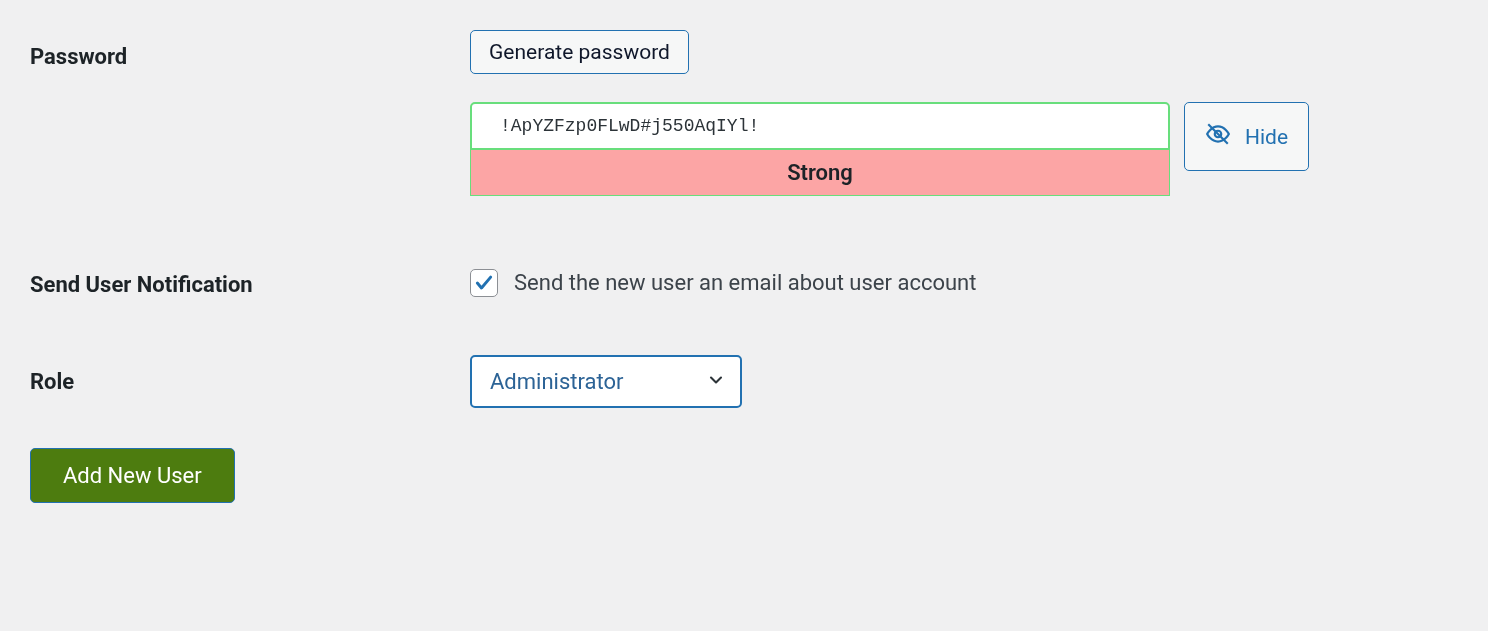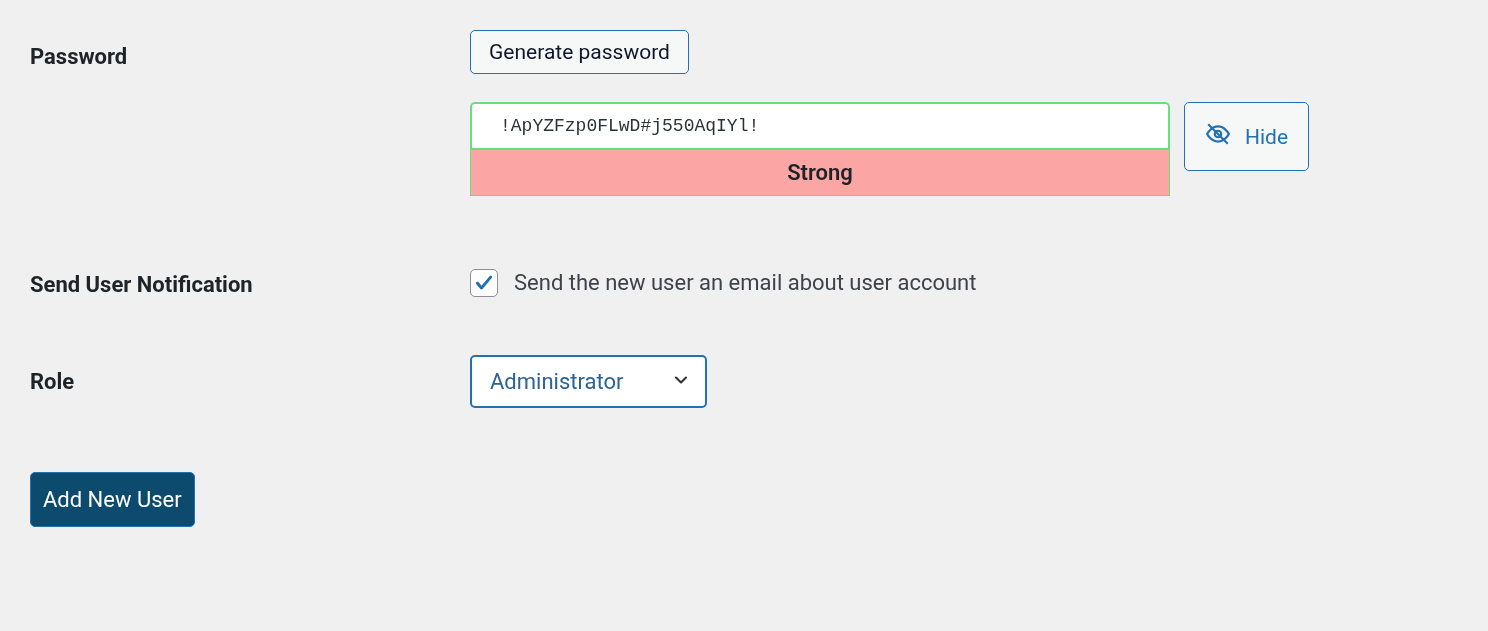--- a/index.html
+++ b/index.html
@@ -123,21 +123,21 @@
       font-size: 22px;
       color: #3c434a;
     }
     .select-wrap {
       position: relative;
       display: inline-block;
     }
     .role-select {
       appearance: none;
       -webkit-appearance: none;
-      width: 237px;
+      width: 272px;
       padding: 12px 48px 12px 18px;
       font-size: 22px;
       color: #2c6396;
       background: #fff;
       border: 2.5px solid #2271b1;
       border-radius: 5px;
       cursor: pointer;
       font-family: inherit;
     }
     .select-chevron {
@@ -146,29 +146,29 @@
       top: 50%;
       transform: translateY(-50%);
       pointer-events: none;
     }
     .select-chevron svg {
       width: 20px;
       height: 20px;
     }
     .btn-primary {
       display: inline-block;
-      padding: 14px 12px;
+      padding: 14px 32px;
       font-size: 22px;
       color: #fff;
-      background: #0c4a6e;
+      background: #4d7c0f;
       border: 1.5px solid #2271b1;
       border-radius: 5px;
       cursor: pointer;
       font-family: inherit;
-      margin-top: 36px;
+      margin-top: 12px;
     }
     .notification-row {
       margin-top: 62px;
       align-items: center;
     }
     .role-row {
       margin-top: 58px;
     }
   </style>
 </head>

